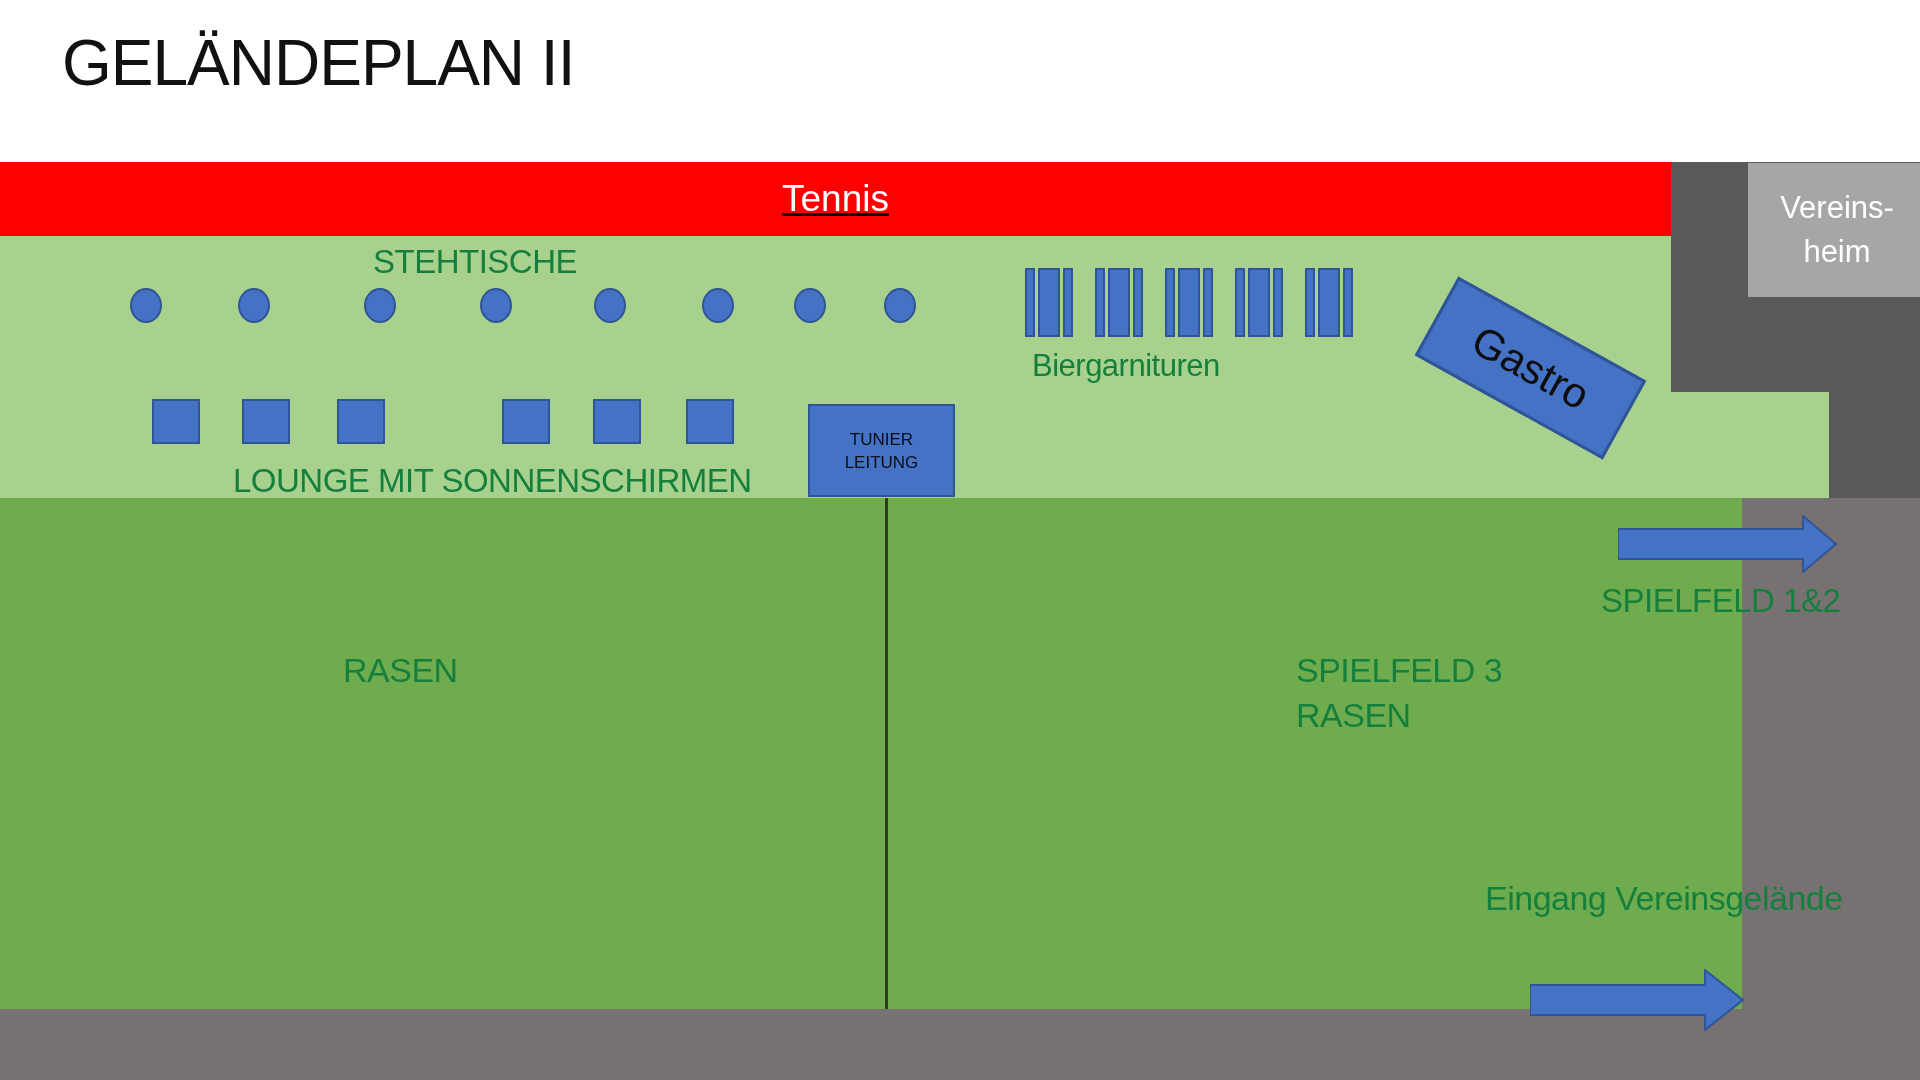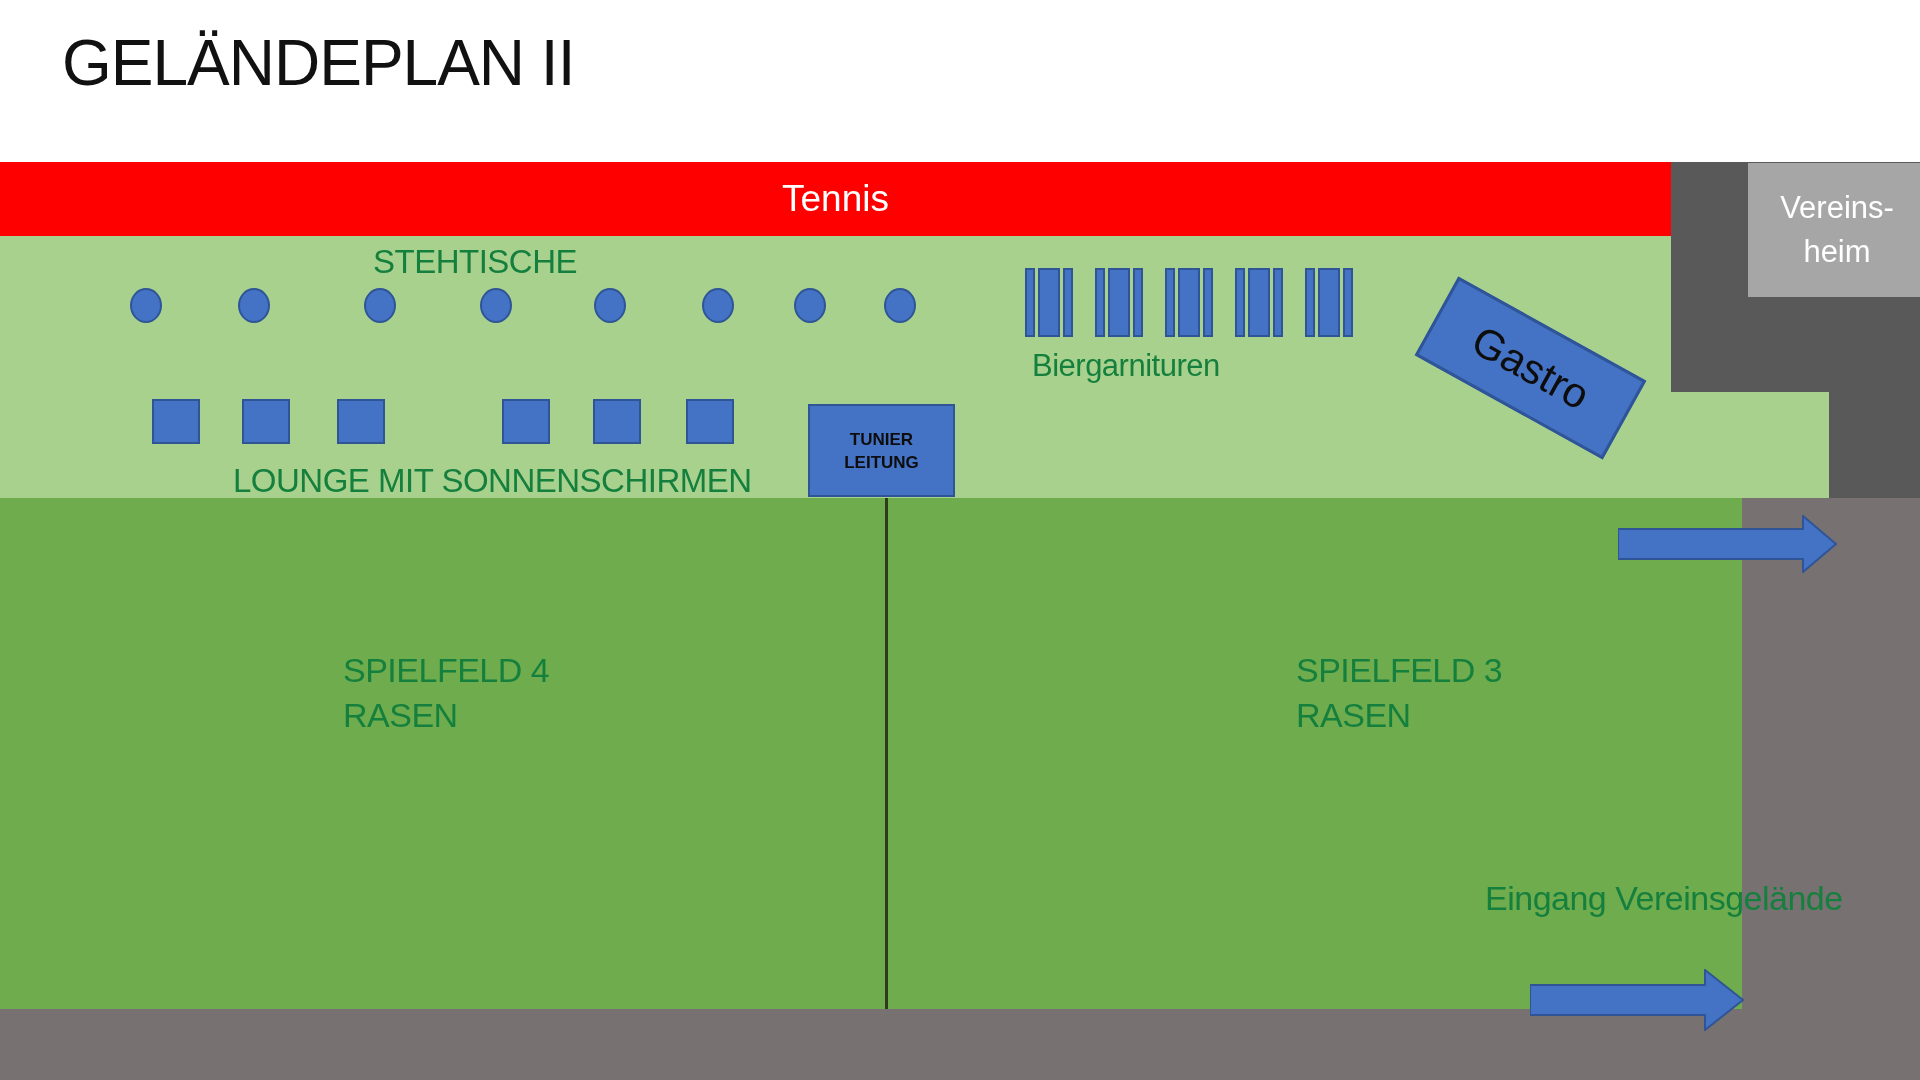--- a/index.html
+++ b/index.html
@@ -6,21 +6,21 @@
   .canvas{
     position:relative;width:1920px;height:1080px;background:#ffffff;
     overflow:hidden;font-family:"Liberation Sans",sans-serif;padding-left:6px;
   }
   .abs{position:absolute;}
   .txt{color:#15803d;letter-spacing:-0.5px;white-space:nowrap;}
 
   
   .page-title{left:62px;top:26px;font-size:64px;letter-spacing:-1px;color:#111;font-weight:400;}
   .tennis-band{left:0;top:162px;width:1671px;height:74px;background:var(--tennis-band);
-    display:flex;align-items:center;justify-content:center;}
+    display:flex;align-items:center;justify-content:center;text-decoration:underline;}
   .tennis-band span{color:#fff;font-size:37px;}
   .darkgray-top{left:1671px;top:162px;width:249px;height:230px;background:var(--dark-gray);}
   .vereinsheim{left:1742px;top:163px;width:178px;height:134px;background:var(--building-gray);
     display:flex;flex-direction:column;align-items:center;justify-content:center;
     color:#fff;font-size:31px;line-height:44px;text-align:center;margin-left:6px;}
   .lightgreen-main{left:0;top:236px;width:1671px;height:262px;background:var(--light-green);}
   .lightgreen-ext{left:1671px;top:392px;width:158px;height:106px;background:var(--light-green);}
   .darkgray-small{left:1829px;top:392px;width:91px;height:106px;background:var(--dark-gray);}
   .fields{left:0;top:498px;width:1742px;height:511px;background:var(--dark-green);}
   .field-divider{left:885px;top:498px;width:3px;height:511px;background:#2e3b1d;}
@@ -43,21 +43,21 @@
     border:2px solid var(--shape-border);box-sizing:border-box;top:399px;}
   .bier-group{top:268px;width:48px;height:69px;}
   .bier-bar{position:absolute;top:0;height:69px;background:var(--shape-blue);
     border:2px solid var(--shape-border);box-sizing:border-box;}
   .bier-bar.thin{width:10px;}
   .bier-bar.wide{width:22px;left:13px;}
   .bier-bar.r{left:38px;}
   .turnier-box{left:808px;top:404px;width:147px;height:93px;background:var(--shape-blue);
     border:2px solid var(--shape-border);box-sizing:border-box;
     display:flex;flex-direction:column;align-items:center;justify-content:center;
-    font-size:17px;line-height:23px;color:#0d0d0d;text-align:center;font-weight:bold;}
+    font-size:17px;line-height:23px;color:#0d0d0d;text-align:center;}
   .gastro-box{left:1423px;top:323px;width:215px;height:90px;background:var(--shape-blue);
     border:3px solid var(--shape-border);box-sizing:border-box;transform:rotate(29deg);
     display:flex;align-items:center;justify-content:center;font-size:42px;color:#0d0d0d;}
   .arrow1{left:1618px;top:515px;}
   .arrow2{left:1530px;top:969px;}
 </style>
 </head>
 <body>
 
 <div class="canvas" style="--tennis-band: #FF0000; --light-green: #A9D18E; --dark-green: #6FAC4D; --shape-blue: #4472C4; --shape-border: #2F5597; --dark-gray: #595959; --building-gray: #A6A6A6; --path-gray: #777172;">
@@ -134,31 +134,31 @@
         <div class="bier-bar thin r"></div>
       </div>
     </div>
   <div class="abs txt bier-label">Biergarnituren</div>
 
   <div class="abs gastro-box">
     <span>Gastro</span>
   </div>
 
   <div class="abs txt sp4-label">
-    <div>SPIELFELD 4</div>
     <div>RASEN</div>
   </div>
   <div class="abs txt sp3-label">
     <div>SPIELFELD 3</div>
     <div>RASEN</div>
   </div>
 
   <svg class="abs arrow1" width="220" height="58" viewBox="0 0 220 58">
     <polygon points="0,14 185,14 185,1 218,29 185,57 185,44 0,44" fill="#4472C4" stroke="#2F5597" stroke-width="2"></polygon>
   </svg>
+  <div class="abs txt sp12-label">SPIELFELD 1&amp;2</div>
 
   <div class="abs txt eingang-label">
     <div>Eingang Vereinsgelände</div>
   </div>
   <svg class="abs arrow2" width="215" height="62" viewBox="0 0 215 62">
     <polygon points="0,16 175,16 175,1 213,31 175,61 175,46 0,46" fill="#4472C4" stroke="#2F5597" stroke-width="2"></polygon>
   </svg>
 
 </div>
 

